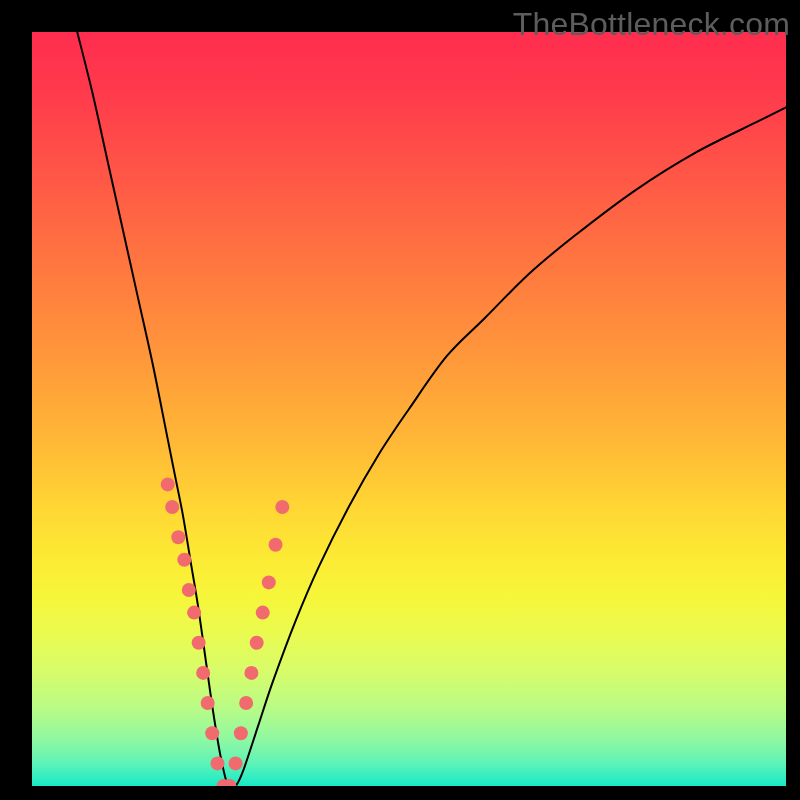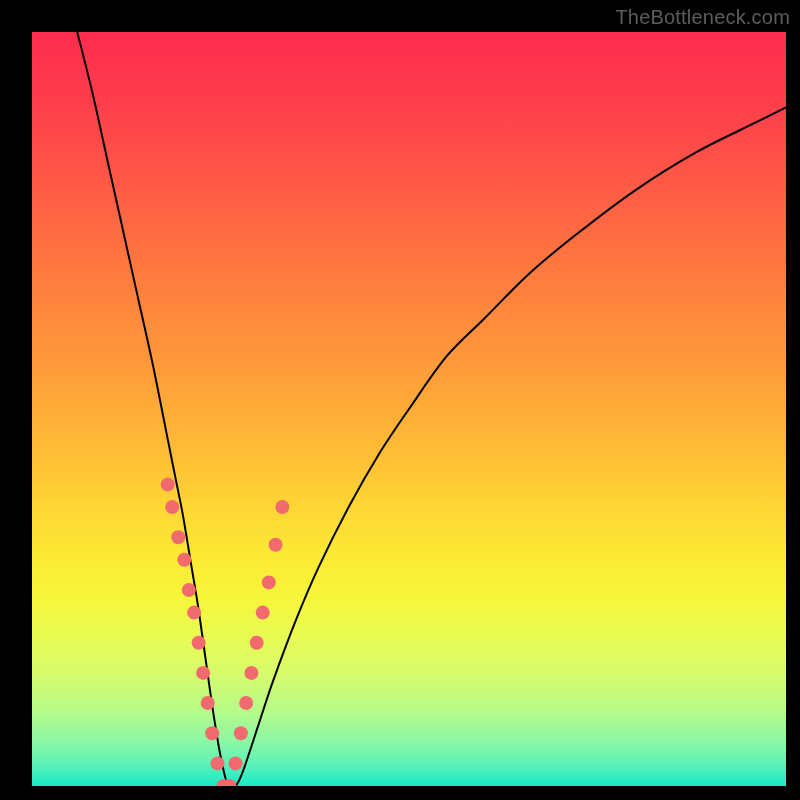--- a/index.html
+++ b/index.html
@@ -51,21 +51,21 @@
       #5ef3b7 97%,
       #2fedc3 99%,
       #16e9c6 100%
     );
   }
   .watermark {
     position: absolute;
     top: 6px;
     right: 10px;
     color: #5d5d5d;
-    font-size: 20px;
+    font-size: 32px;
     font-weight: 500;
     letter-spacing: 0.2px;
     user-select: none;
   }
   svg.curves {
     position: absolute;
     left: 0;
     top: 0;
     width: 100%;
     height: 100%;

